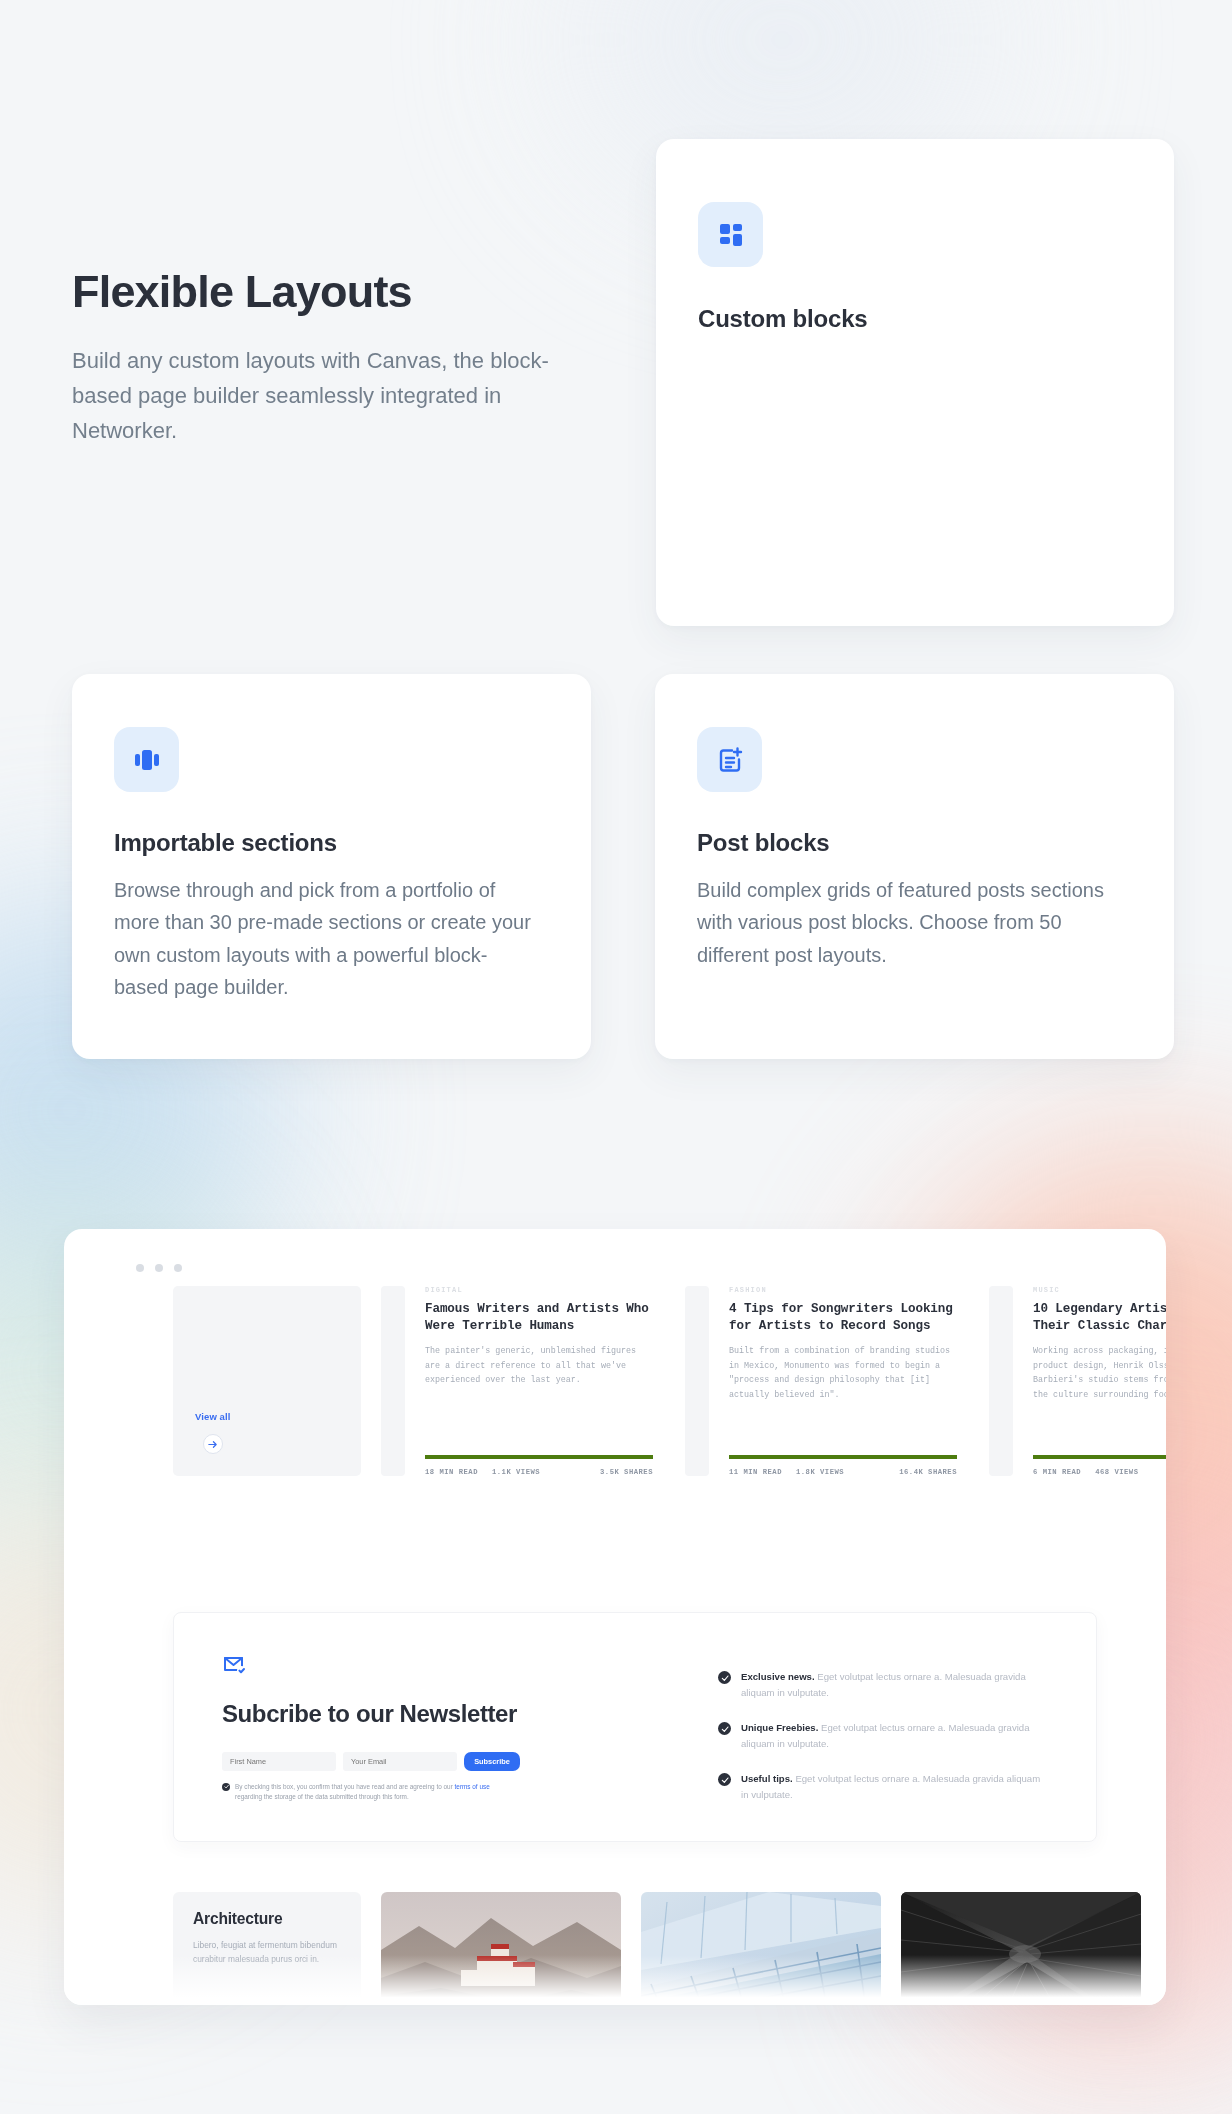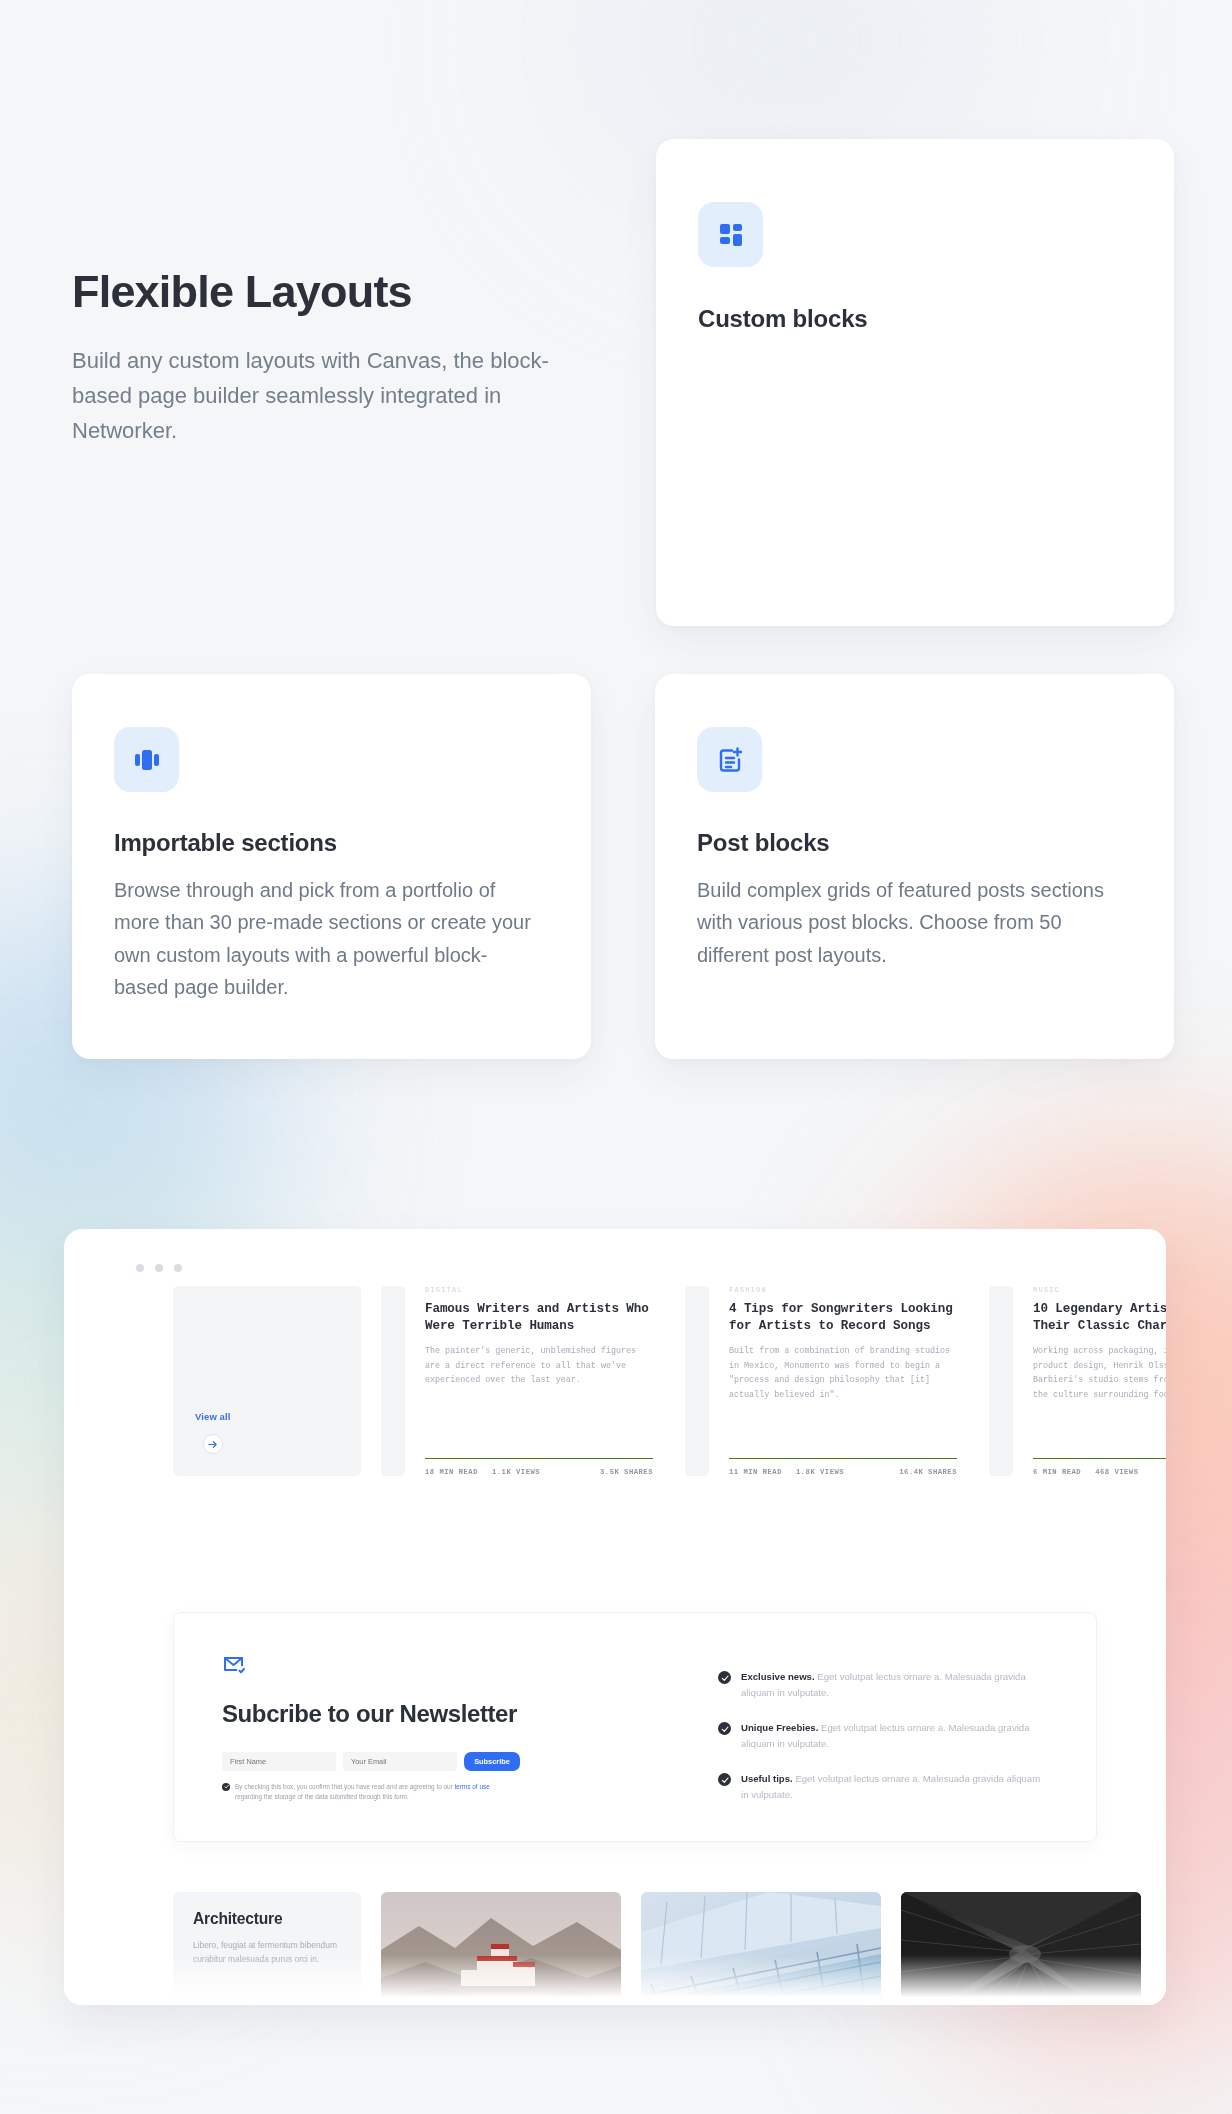--- a/index.html
+++ b/index.html
@@ -207,21 +207,21 @@
   .post-excerpt {
     margin-top: 10px;
     font-size: 8.4px;
     line-height: 1.72;
     color: #a6adb8;
   }
   .post-meta {
     position: absolute;
     bottom: 0;
     width: 228px;
-    border-top: 1px solid #4d7c0f;
+    border-top: 4px solid #4d7c0f;
     padding-top: 9px;
     display: flex;
     justify-content: space-between;
     font-size: 7.2px;
     font-weight: 700;
     letter-spacing: .5px;
     color: #8e96a3;
   }
   .post-card { position: relative; height: 190px; }
   .post-meta-left { display: flex; gap: 14px; }

